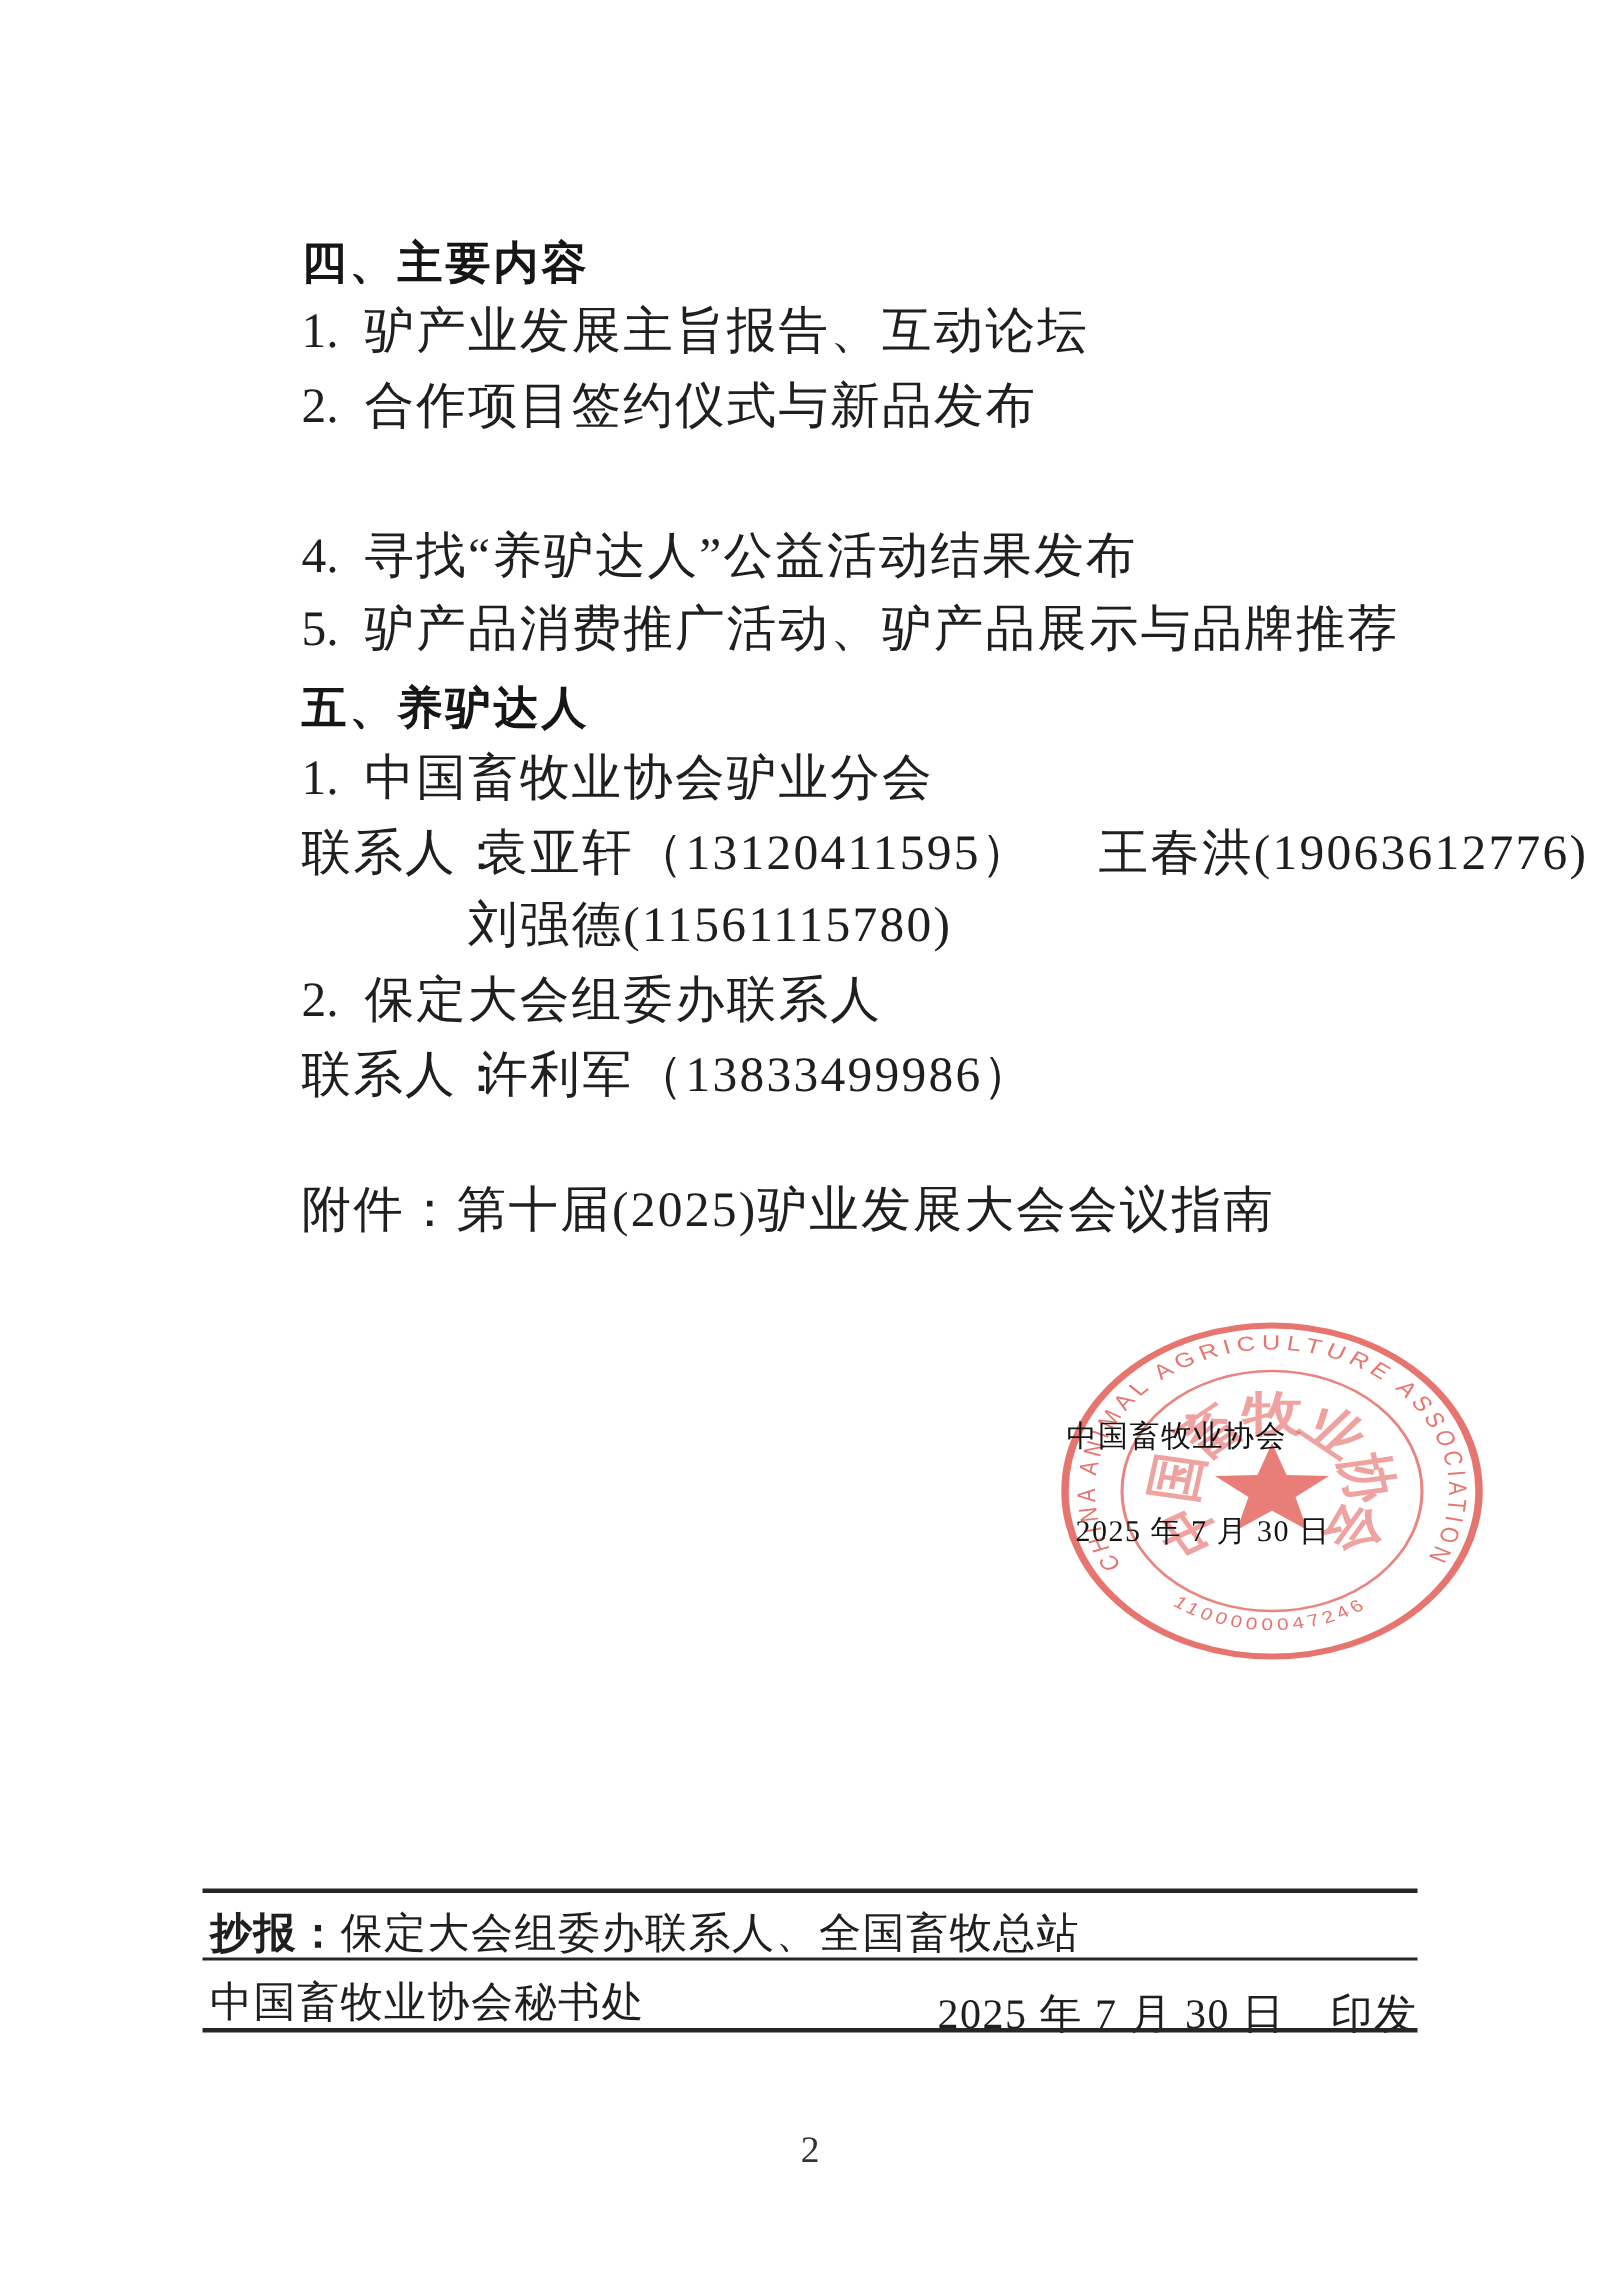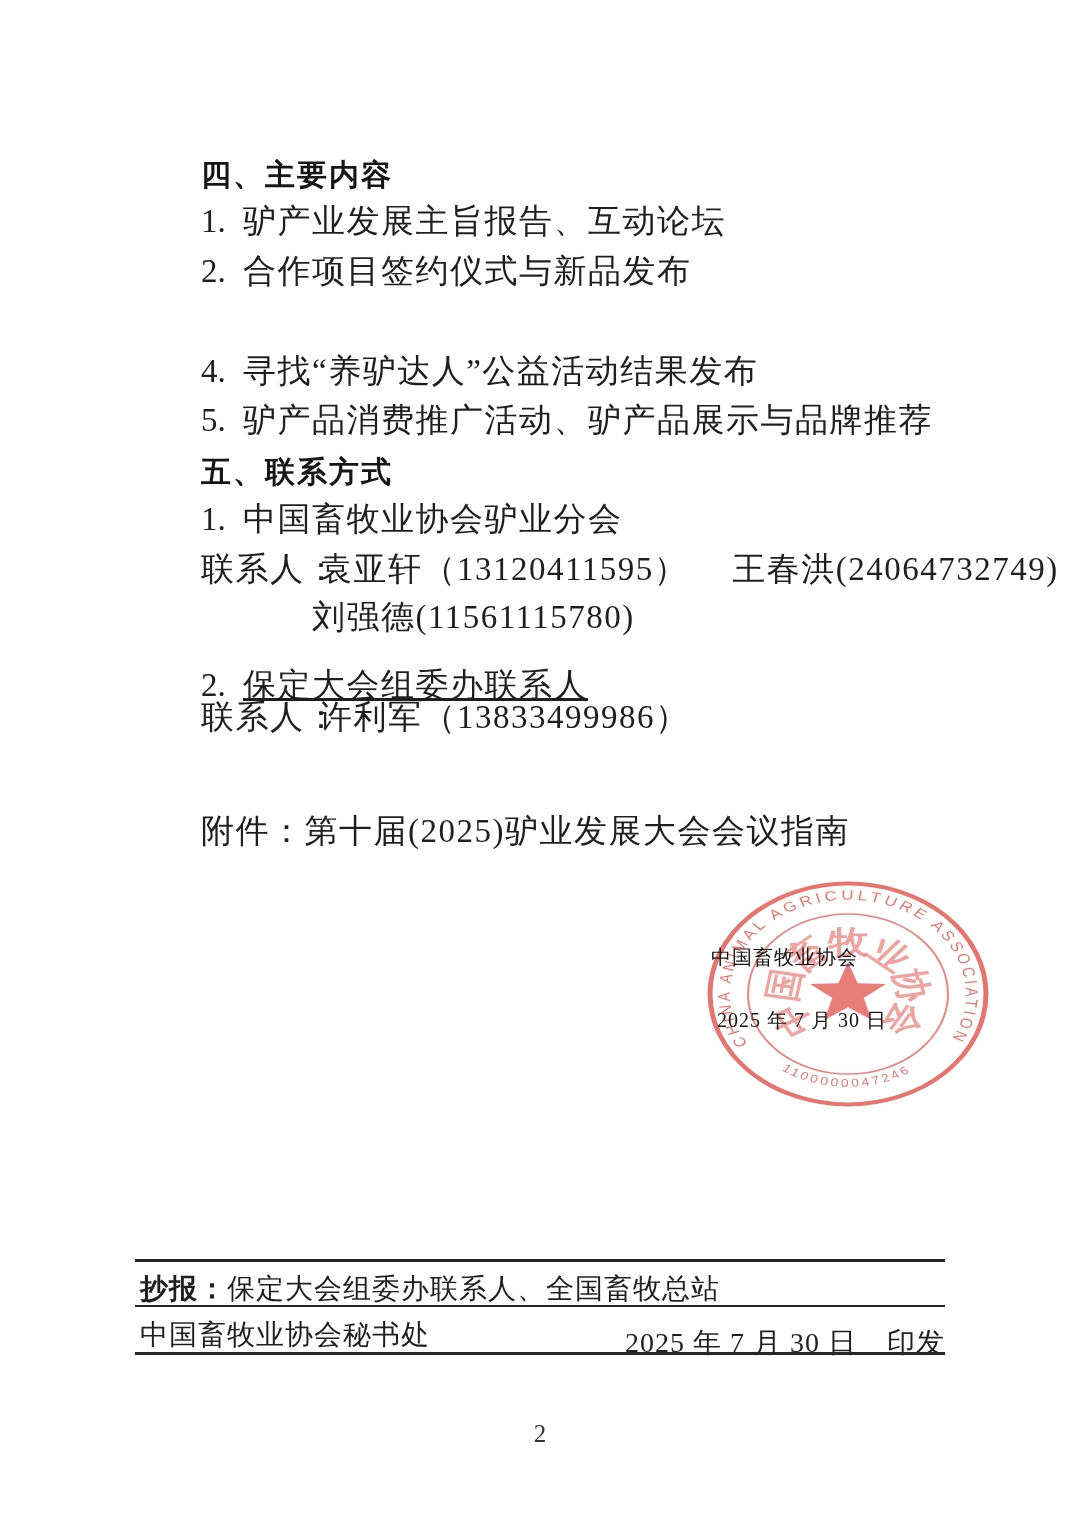--- a/index.html
+++ b/index.html
@@ -39,43 +39,43 @@
   <div class="abs body-line" style="left:201px;top:253px;">
     <span class="num">2.</span><span>合作项目签约仪式与新品发布</span>
   </div>
   <div class="abs body-line" style="left:201px;top:353px;">
     <span class="num">4.</span><span>寻找“养驴达人”公益活动结果发布</span>
   </div>
   <div class="abs body-line" style="left:201px;top:402px;">
     <span class="num">5.</span><span>驴产品消费推广活动、驴产品展示与品牌推荐</span>
   </div>
 
-  <div class="abs hei heading" style="left:201px;top:452px;">五、联系方式</div>
+  <div class="abs hei heading" style="left:201px;top:452px;">五、养驴达人</div>
 
   <div class="abs body-line" style="left:201px;top:501px;">
     <span class="num">1.</span><span>中国畜牧业协会驴业分会</span>
   </div>
 
   <div class="abs body-line" style="left:201px;top:551px;">
-    <span class="label">联系人：</span><span>袁亚轩（13120411595）</span><span class="gap2">王春洪(24064732749)</span>
+    <span class="label">联系人：</span><span>袁亚轩（13120411595）</span><span class="gap2">王春洪(19063612776)</span>
   </div>
 
   <div class="abs body-line" style="left:312px;top:599px;">
     <span>刘强德(11561115780)</span>
   </div>
 
-  <div class="abs body-line" style="left:201px;top:667px;text-decoration:underline;">
+  <div class="abs body-line" style="left:201px;top:649px;">
     <span class="num">2.</span><span>保定大会组委办联系人</span>
   </div>
 
   <div class="abs body-line" style="left:201px;top:699px;">
     <span class="label">联系人：</span><span>许利军（13833499986）</span>
   </div>
 
-  <div class="abs body-line" style="left:201px;top:813px;">附件：第十届(2025)驴业发展大会会议指南</div>
+  <div class="abs body-line" style="left:201px;top:789px;">附件：第十届(2025)驴业发展大会会议指南</div>
 
   <div class="seal-wrap">
     <svg viewBox="0 0 300 300" width="300" height="240" preserveAspectRatio="none">
       <circle cx="150" cy="150" r="138" fill="none" stroke="#e04b44" stroke-opacity="0.9" stroke-width="5"></circle>
       <circle cx="150" cy="150" r="100" fill="none" stroke="#e04b44" stroke-opacity="0.8" stroke-width="2"></circle>
 
       <path id="sealRingPath" d="M 49.9 212.5 A 118 118 0 1 1 250.1 212.5" fill="none"></path>
       <text font-size="17" letter-spacing="4.2" fill="#e04b44" fill-opacity="0.9" font-family="Liberation Sans, sans-serif" textLength="498" lengthAdjust="spacing">
         <textPath href="#sealRingPath">CHINA ANIMAL AGRICULTURE ASSOCIATION</textPath>
       </text>

